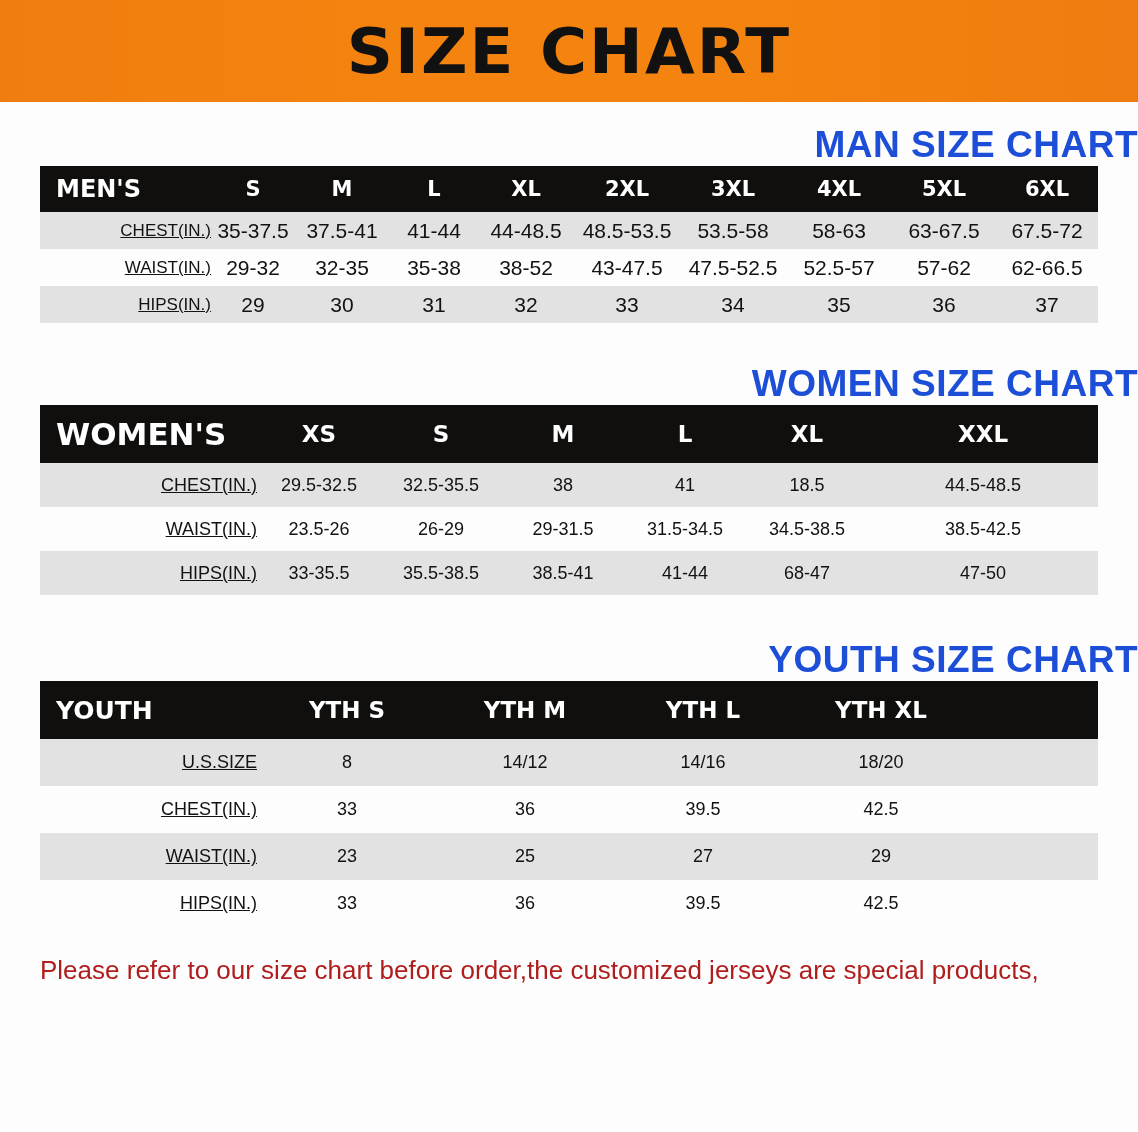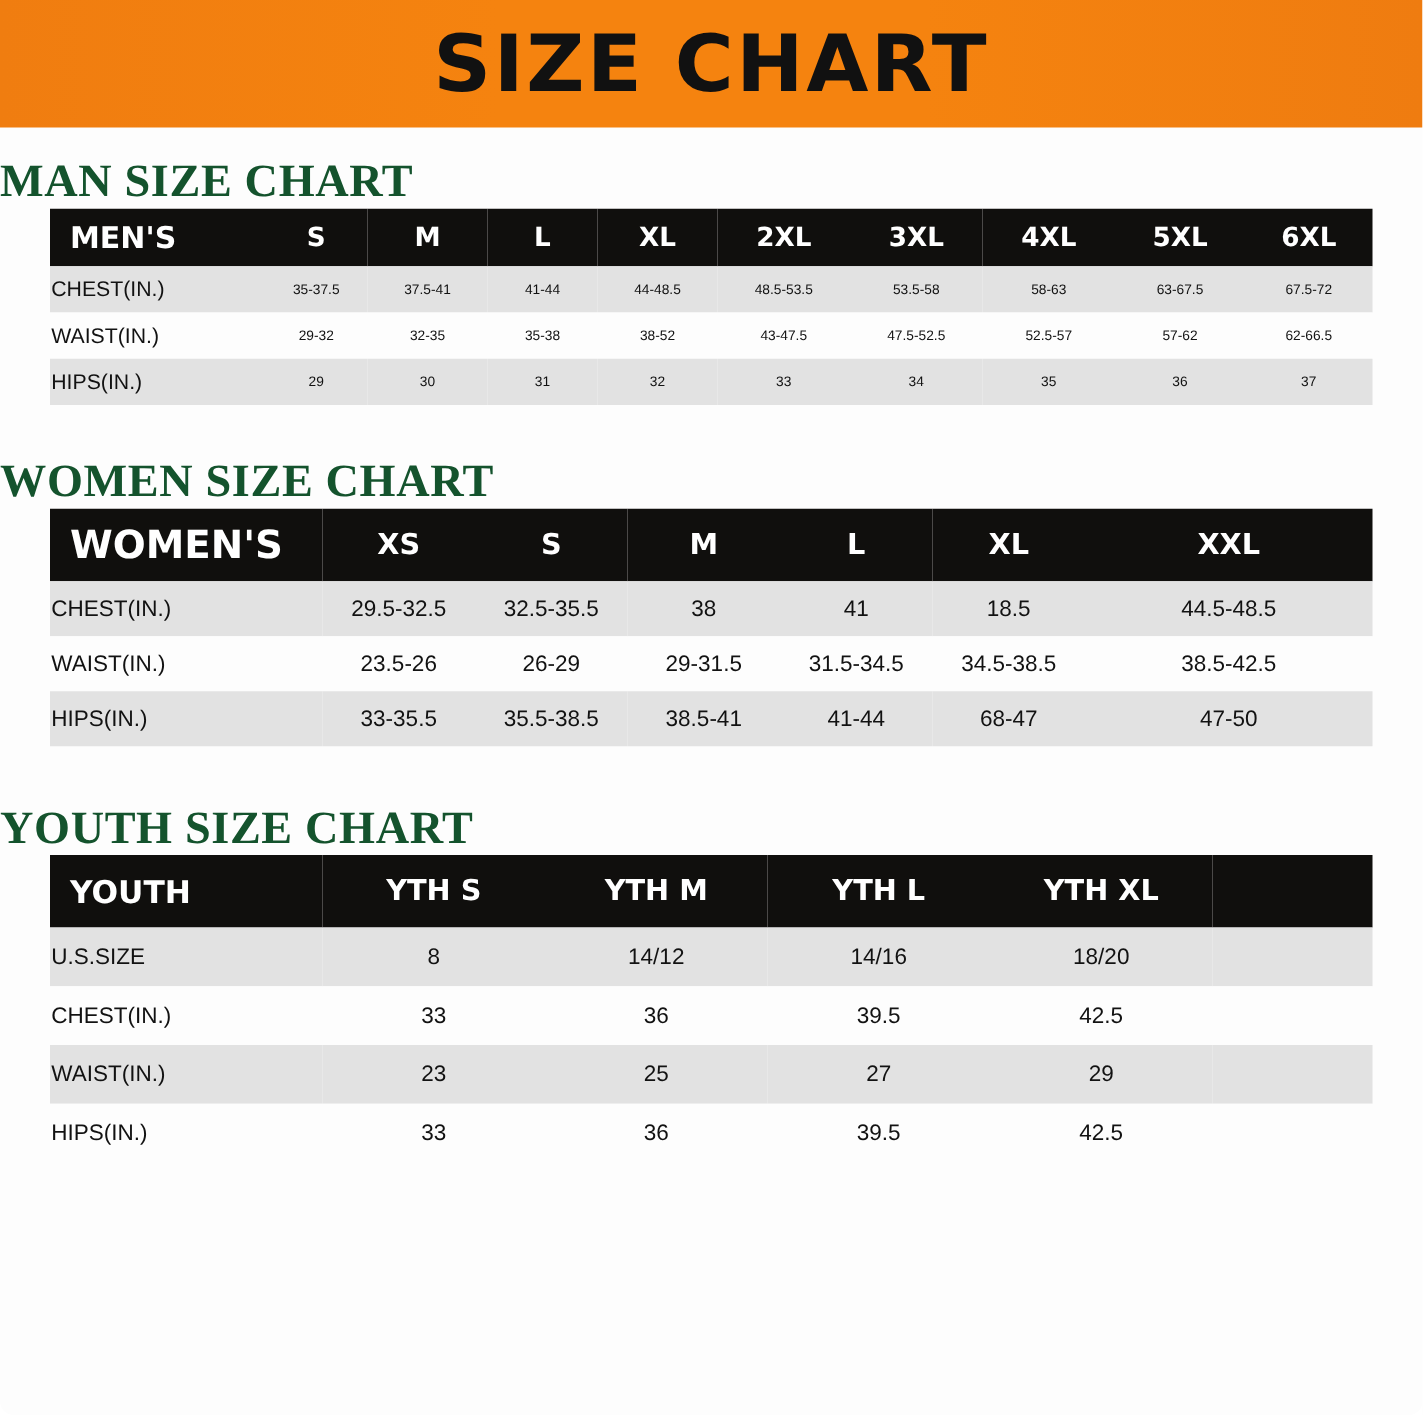--- a/index.html
+++ b/index.html
@@ -32,24 +32,24 @@
     font-family: "DejaVu Sans", sans-serif;
     font-weight: bold;
     font-size: 63px;
     letter-spacing: 2px;
     color: #111111;
     line-height: 1;
     transform: scaleX(1.02);
   }
   
   .section-title {
-    text-align: left;
-    font-family: Liberation Serif, serif;
+    text-align: right;
+    font-family: Liberation Sans, sans-serif;
     font-weight: bold;
-    color: #14532d;
+    color: #1d4ed8;
   }
   .sec-man   { font-size: 37px; margin-top: 22px; letter-spacing: 0.5px; }
   .sec-women { font-size: 37px; margin-top: 40px; letter-spacing: 0.5px; }
   .sec-youth { font-size: 37px; margin-top: 44px; letter-spacing: 0.5px; }
 
   
   .tbl-wrap {
     padding: 0 40px;
     box-sizing: border-box;
   }
@@ -70,30 +70,31 @@
   table.size thead th.rowlabel {
     text-align: left;
     padding-left: 16px;
   }
   table.size tbody td {
     text-align: center;
     color: #121212;
     vertical-align: middle;
   }
   table.size tbody td.rowlabel {
-    text-align: left;
+    text-align: right;
     color: #121212;
+    text-decoration: underline;
   }
   .row-shade td { background: #e2e2e2; }
   .row-plain td { background: #fdfdfd; }
 
   
   .men thead th { height: 44px; font-size: 21px; }
   .men thead th.rowlabel { font-size: 24px; }
-  .men tbody td { height: 35px; font-size: 11px; }
+  .men tbody td { height: 35px; font-size: 21px; }
   .men tbody td.rowlabel { font-size: 17px; }
 
   
   .women thead th { height: 56px; font-size: 23px; }
   .women thead th.rowlabel { font-size: 31px; }
   .women tbody td { height: 42px; font-size: 18px; }
 
   
   .youth thead th { height: 56px; font-size: 23px; }
   .youth thead th.rowlabel { font-size: 25px; }
@@ -295,15 +296,16 @@
           <td>36</td>
           <td>39.5</td>
           <td>42.5</td>
           <td></td>
         </tr>
       </tbody>
     </table>
   </div>
 
   <div class="note">
+    <div>Please refer to our size chart before order,the customized jerseys are special products,</div>
   </div>
 
 </div>
 
 </body></html>

